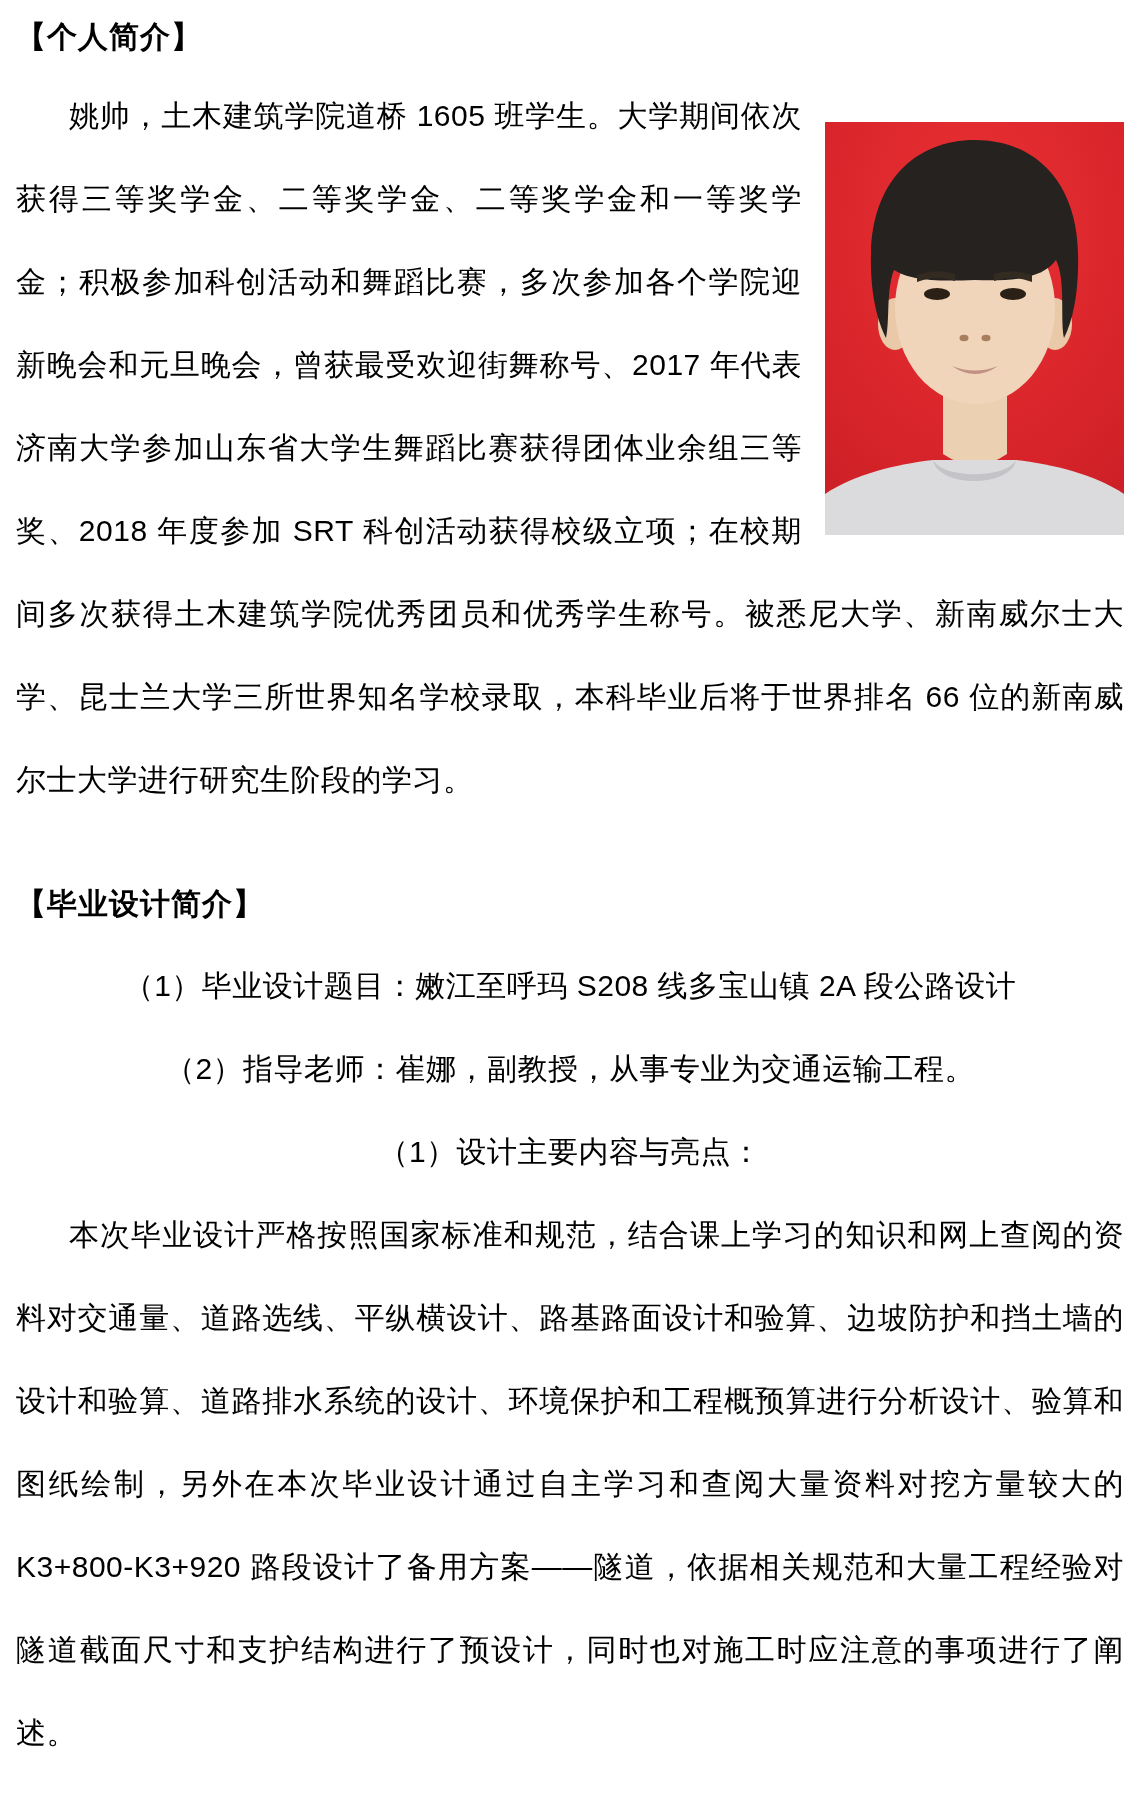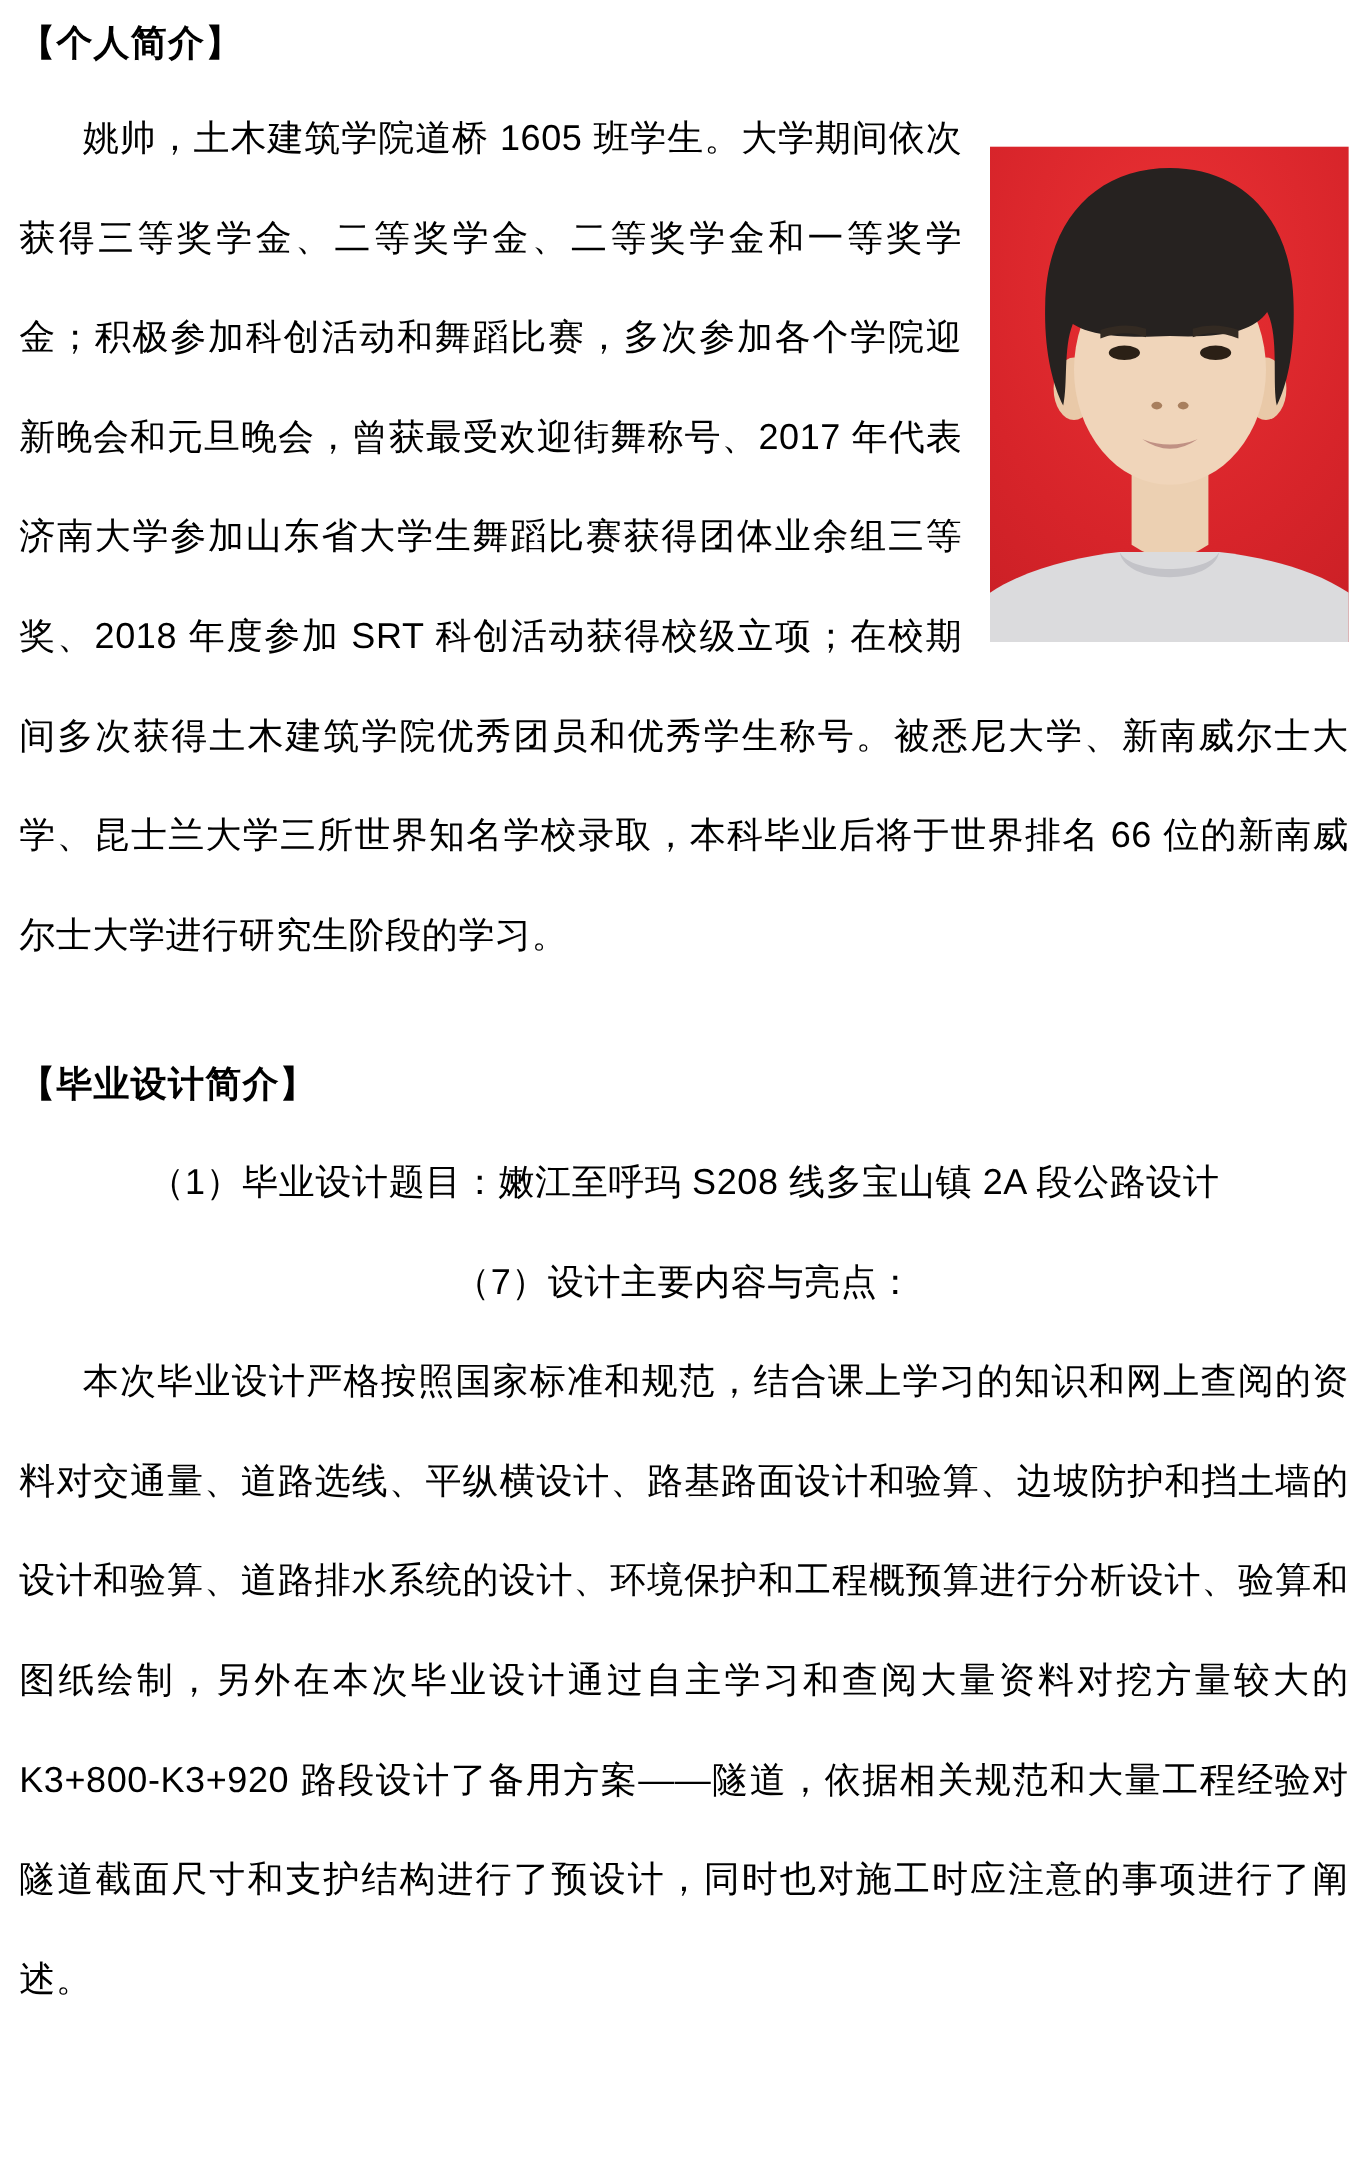--- a/index.html
+++ b/index.html
@@ -94,18 +94,19 @@
       </svg>
     </div>
 
     <p class="para indent">姚帅，土木建筑学院道桥 1605 班学生。大学期间依次获得三等奖学金、二等奖学金、二等奖学金和一等奖学金；积极参加科创活动和舞蹈比赛，多次参加各个学院迎新晚会和元旦晚会，曾获最受欢迎街舞称号、2017 年代表济南大学参加山东省大学生舞蹈比赛获得团体业余组三等奖、2018 年度参加 SRT 科创活动获得校级立项；在校期间多次获得土木建筑学院优秀团员和优秀学生称号。被悉尼大学、新南威尔士大学、昆士兰大学三所世界知名学校录取，本科毕业后将于世界排名 66 位的新南威尔士大学进行研究生阶段的学习。</p>
   </div>
 
   <h1 class="heading" id="heading-design">【毕业设计简介】</h1>
 
   <div class="design-items">
     <p class="para">（1）毕业设计题目：嫩江至呼玛 S208 线多宝山镇 2A 段公路设计</p>
-    <p class="para">（7）设计主要内容与亮点：</p>
+    <p class="para">（2）指导老师：崔娜，副教授，从事专业为交通运输工程。</p>
+    <p class="para">（1）设计主要内容与亮点：</p>
   </div>
 
   <p class="para indent" id="design-paragraph">本次毕业设计严格按照国家标准和规范，结合课上学习的知识和网上查阅的资料对交通量、道路选线、平纵横设计、路基路面设计和验算、边坡防护和挡土墙的设计和验算、道路排水系统的设计、环境保护和工程概预算进行分析设计、验算和图纸绘制，另外在本次毕业设计通过自主学习和查阅大量资料对挖方量较大的 K3+800-K3+920 路段设计了备用方案——隧道，依据相关规范和大量工程经验对隧道截面尺寸和支护结构进行了预设计，同时也对施工时应注意的事项进行了阐述。</p>
 
 </div>
 
 </body></html>

